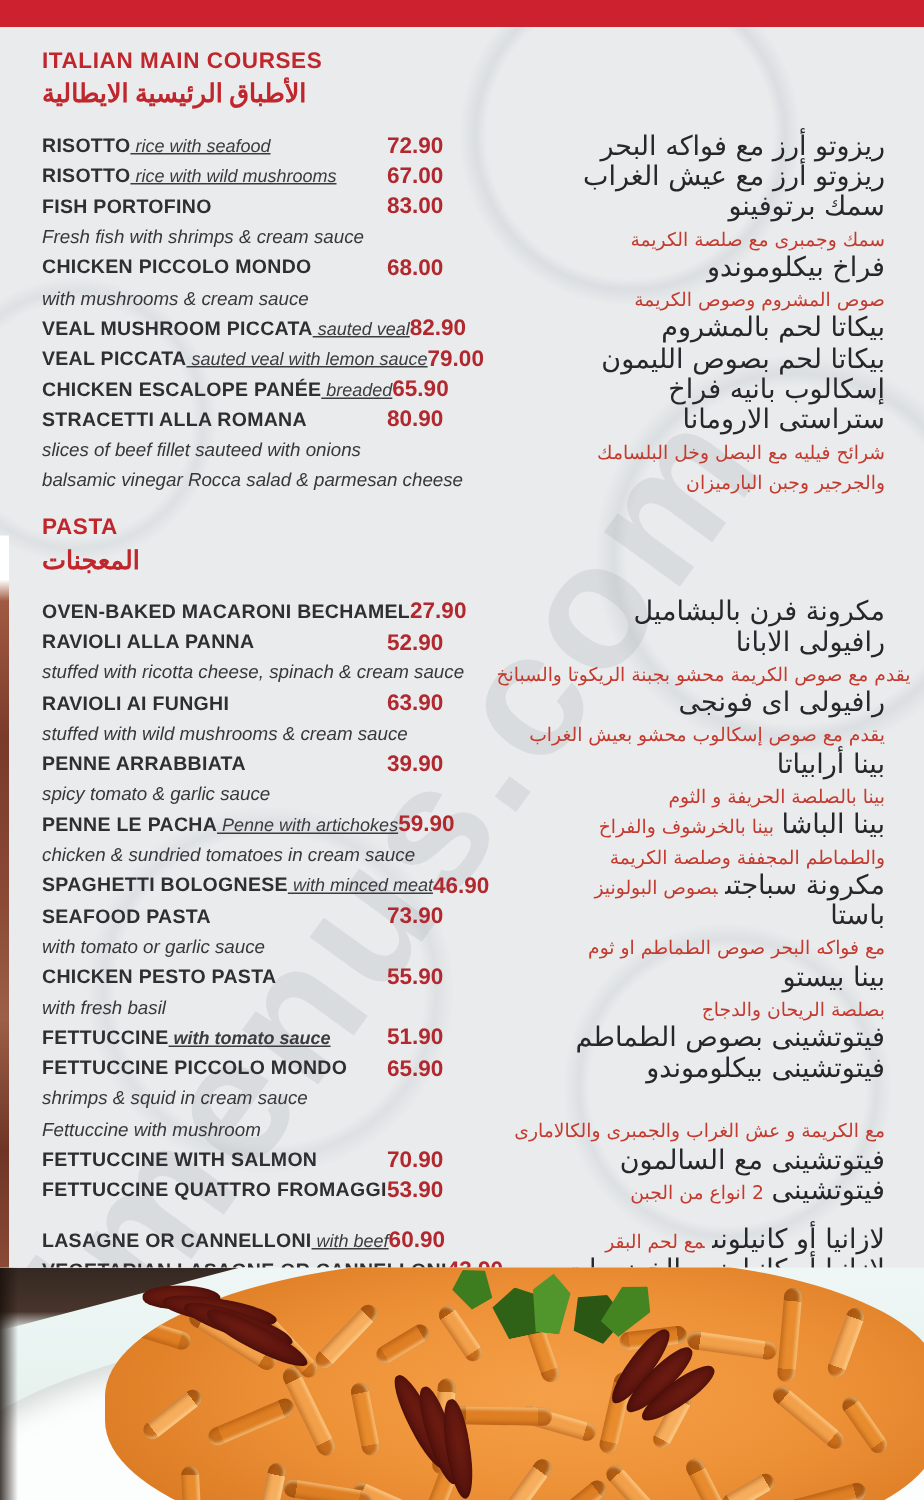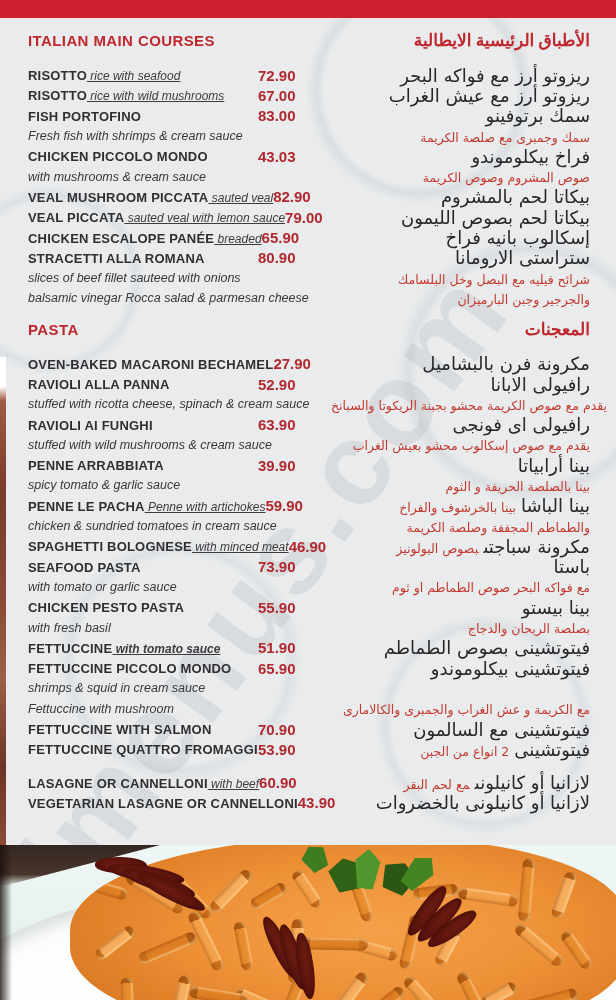--- a/index.html
+++ b/index.html
@@ -25,21 +25,21 @@
 
   .watermark {
     position:absolute; left:-50px; top:900px; z-index:1;
     font-size:118px; font-weight:bold; letter-spacing:5px; white-space:nowrap;
     color:#8f969c; opacity:0.17;
     transform:rotate(-54deg); transform-origin:0 0;
   }
 
   .menu-content { position:absolute; top:30px; left:28px; width:562px; z-index:2; }
 
-  .section-heading { display:flex; justify-content:space-between; align-items:baseline; line-height:22px; margin-bottom:13px; }
+  .section-heading { display:flex; justify-content:space-between; align-items:baseline; line-height:22px; margin-bottom:13px;flex-direction:column; }
   .section-heading .h-en { font-size:15px; font-weight:bold; color:#c0272d; letter-spacing:0.4px; }
   .section-heading .h-ar { font-size:17px; font-weight:bold; color:#c0272d;
                            font-family:Liberation Serif, serif; direction:rtl; }
   .section + .section { margin-top:10px; }
 
   .r { display:flex; align-items:center; height:20.3px; }
   .en-cell { flex:0 0 230px; white-space:nowrap; overflow:visible; }
   .name { font-size:13px; font-weight:bold; color:#2f2f31; letter-spacing:0.2px; }
   .desc { font-size:12px; font-style:italic; color:#3c3c3e; font-weight:normal;text-decoration:underline; }
   .desc.bold { font-weight:bold; }
@@ -111,21 +111,21 @@
           <span class="en-cell"><span class="name">FISH PORTOFINO</span></span>
           <span class="price">83.00</span>
           <span class="ar-cell"><span class="ar-black">سمك برتوفينو</span></span>
         </div>
         <div class="r">
           <span class="sub-en">Fresh fish with shrimps &amp; cream sauce</span>
           <span class="ar-cell"><span class="ar-red">سمك وجمبرى مع صلصة الكريمة</span></span>
         </div>
         <div class="r">
           <span class="en-cell"><span class="name">CHICKEN PICCOLO MONDO</span></span>
-          <span class="price">43.03</span>
+          <span class="price">68.00</span>
           <span class="ar-cell"><span class="ar-black">فراخ بيكلوموندو</span></span>
         </div>
         <div class="r">
           <span class="sub-en">with mushrooms &amp; cream sauce</span>
           <span class="ar-cell"><span class="ar-red">صوص المشروم وصوص الكريمة</span></span>
         </div>
         <div class="r">
           <span class="en-cell"><span class="name">VEAL MUSHROOM PICCATA</span><span class="desc"> sauted veal</span></span>
           <span class="price">82.90</span>
           <span class="ar-cell"><span class="ar-black">بيكاتا لحم بالمشروم</span></span>

